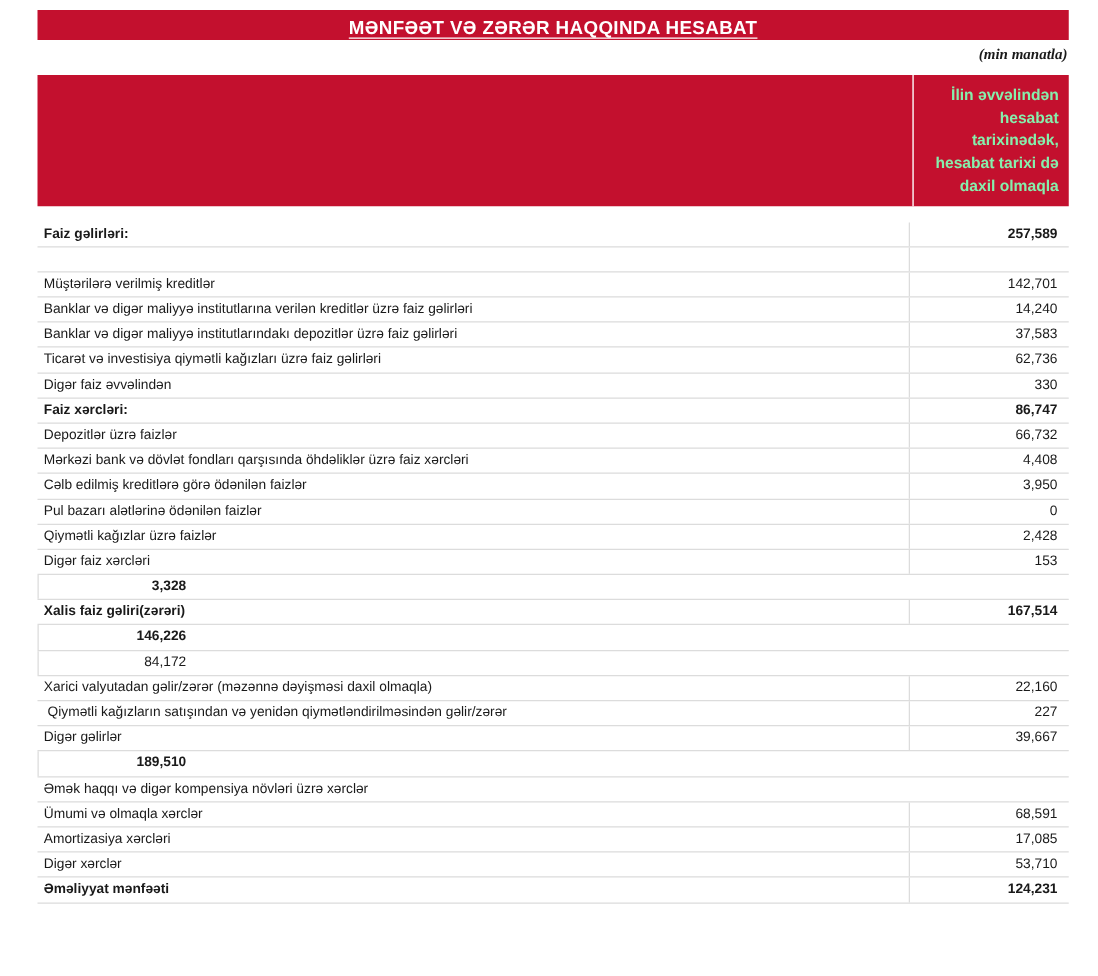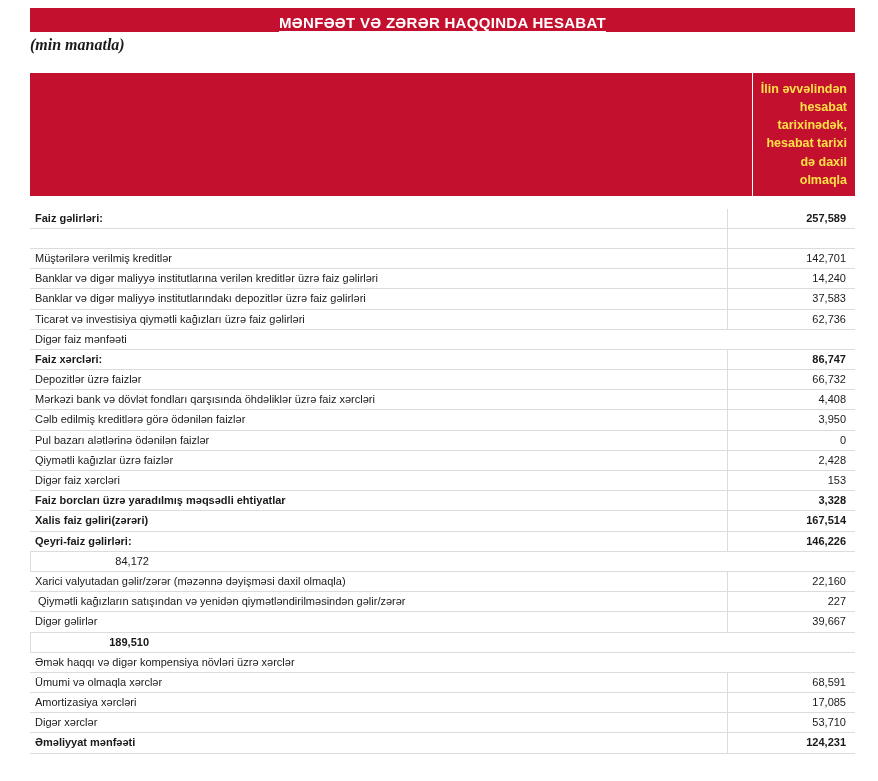--- a/index.html
+++ b/index.html
@@ -19,30 +19,30 @@
   .title-bar{
     background:var(--red);color:#fff;text-align:center;
     padding:6px 4px 0;
   }
   .title{
     font-weight:bold;font-size:15px;letter-spacing:.3px;
     text-decoration:underline;text-underline-offset:3px;
   }
 
   .unit-note{
-    text-align:left;font-family:"Liberation Serif",serif;
-    font-style:italic;font-weight:bold;font-size:16px;
-    margin:4px 1px 19px 0;
+    text-align:right;font-family:"Liberation Serif",serif;
+    font-style:italic;font-weight:bold;font-size:12px;
+    margin:4px 1px 9px 0;
   }
 
   .table{width:100%;}
   .header-row{display:flex;}
   .header-label{flex:1;background:var(--red);}
   .header-value{
-    width:103px;background:var(--red);color:#fde047;
+    width:125px;background:var(--red);color:#86efac;
     font-weight:bold;font-size:12.5px;line-height:1.45;
     text-align:right;padding:7px 8px 7px 6px;
     border-left:1px solid #fff;
   }
 
   .rows{margin-top:13px;}
   .row{
     display:flex;align-items:stretch;
     border-bottom:1px solid var(--line);
     font-size:11px;line-height:1.2;
@@ -93,21 +93,22 @@
         </div>
         <div class="row">
           <div class="label-cell">Banklar və digər maliyyə institutlarındakı depozitlər üzrə faiz gəlirləri</div>
           <div class="value-cell">37,583</div>
         </div>
         <div class="row">
           <div class="label-cell">Ticarət və investisiya qiymətli kağızları üzrə faiz gəlirləri</div>
           <div class="value-cell">62,736</div>
         </div>
         <div class="row">
-          <div class="label-cell">Digər faiz mənfəəti</div>
+          <div class="label-cell">Digər faiz əvvəlindən</div>
+          <div class="value-cell">330</div>
         </div>
         <div class="row bold">
           <div class="label-cell">Faiz xərcləri:</div>
           <div class="value-cell">86,747</div>
         </div>
         <div class="row">
           <div class="label-cell">Depozitlər üzrə faizlər</div>
           <div class="value-cell">66,732</div>
         </div>
         <div class="row">
@@ -124,29 +125,27 @@
         </div>
         <div class="row">
           <div class="label-cell">Qiymətli kağızlar üzrə faizlər</div>
           <div class="value-cell">2,428</div>
         </div>
         <div class="row">
           <div class="label-cell">Digər faiz xərcləri</div>
           <div class="value-cell">153</div>
         </div>
         <div class="row bold">
-          <div class="label-cell">Faiz borcları üzrə yaradılmış məqsədli ehtiyatlar</div>
           <div class="value-cell">3,328</div>
         </div>
         <div class="row bold">
           <div class="label-cell">Xalis faiz gəliri(zərəri)</div>
           <div class="value-cell">167,514</div>
         </div>
         <div class="row bold">
-          <div class="label-cell">Qeyri-faiz gəlirləri:</div>
           <div class="value-cell">146,226</div>
         </div>
         <div class="row">
           <div class="value-cell">84,172</div>
         </div>
         <div class="row">
           <div class="label-cell">Xarici valyutadan gəlir/zərər (məzənnə dəyişməsi daxil olmaqla)</div>
           <div class="value-cell">22,160</div>
         </div>
         <div class="row">

